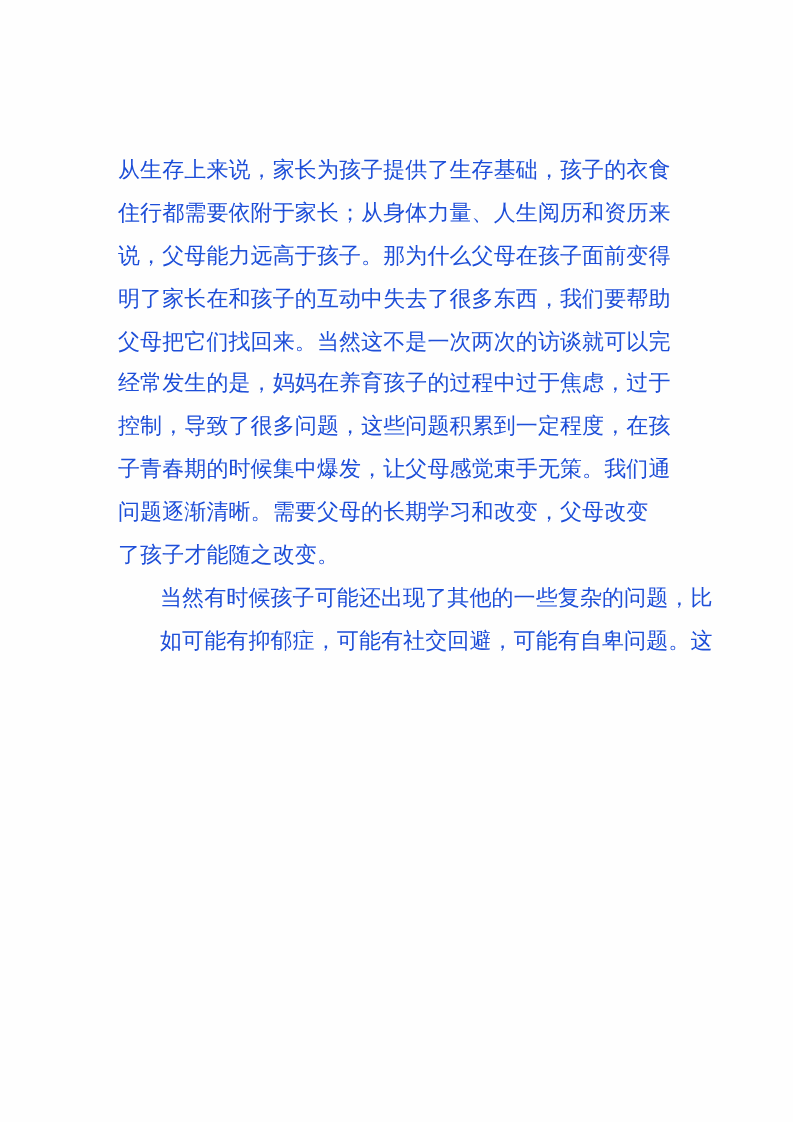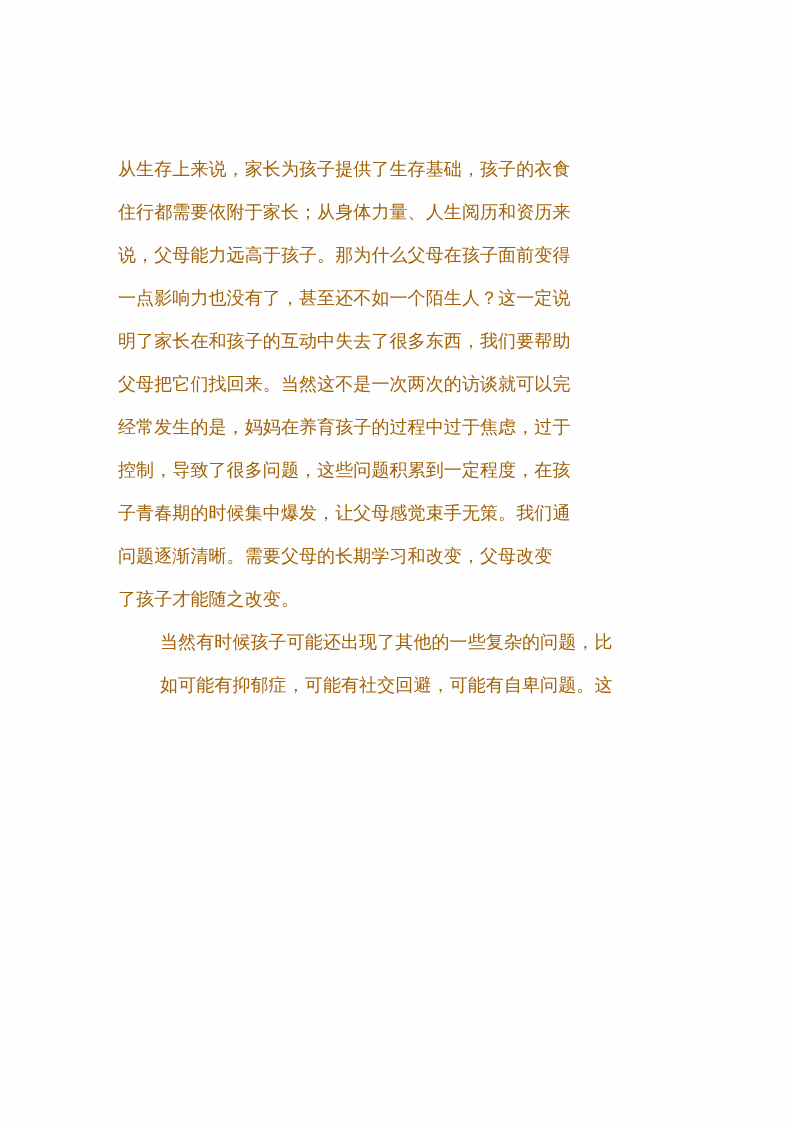--- a/index.html
+++ b/index.html
@@ -20,42 +20,42 @@
     top: 148px;
     width: 560px;
     color: #3b3b3b;
   }
   .para {
     margin: 0;
     padding: 0;
   }
   .para + .para {
     margin-top: 0;
+    font-family: Liberation Mono, monospace;
   }
   .para-2 { margin-top: 111px; }
   .para-3 { margin-top: 117px; margin-left: 42px; }
   .text-line {
-    font-size: 18px;
+    font-size: 22px;
     line-height: 43px;
     height: 43px;
     white-space: nowrap;
     letter-spacing: 0.1px;
-    color: #a16207;
+    color: #1d4ed8;
   }
 </style>
 </head>
 <body>
 
 <div class="doc-content">
 
   <div class="para para-1">
     <div class="text-line">从生存上来说，家长为孩子提供了生存基础，孩子的衣食</div>
     <div class="text-line">住行都需要依附于家长；从身体力量、人生阅历和资历来</div>
     <div class="text-line">说，父母能力远高于孩子。那为什么父母在孩子面前变得</div>
-    <div class="text-line">一点影响力也没有了，甚至还不如一个陌生人？这一定说</div>
     <div class="text-line">明了家长在和孩子的互动中失去了很多东西，我们要帮助</div>
     <div class="text-line">父母把它们找回来。当然这不是一次两次的访谈就可以完</div>
   </div>
 
   <div class="para para-2">
     <div class="text-line">经常发生的是，妈妈在养育孩子的过程中过于焦虑，过于</div>
     <div class="text-line">控制，导致了很多问题，这些问题积累到一定程度，在孩</div>
     <div class="text-line">子青春期的时候集中爆发，让父母感觉束手无策。我们通</div>
     <div class="text-line">问题逐渐清晰。需要父母的长期学习和改变，父母改变</div>
     <div class="text-line">了孩子才能随之改变。</div>

